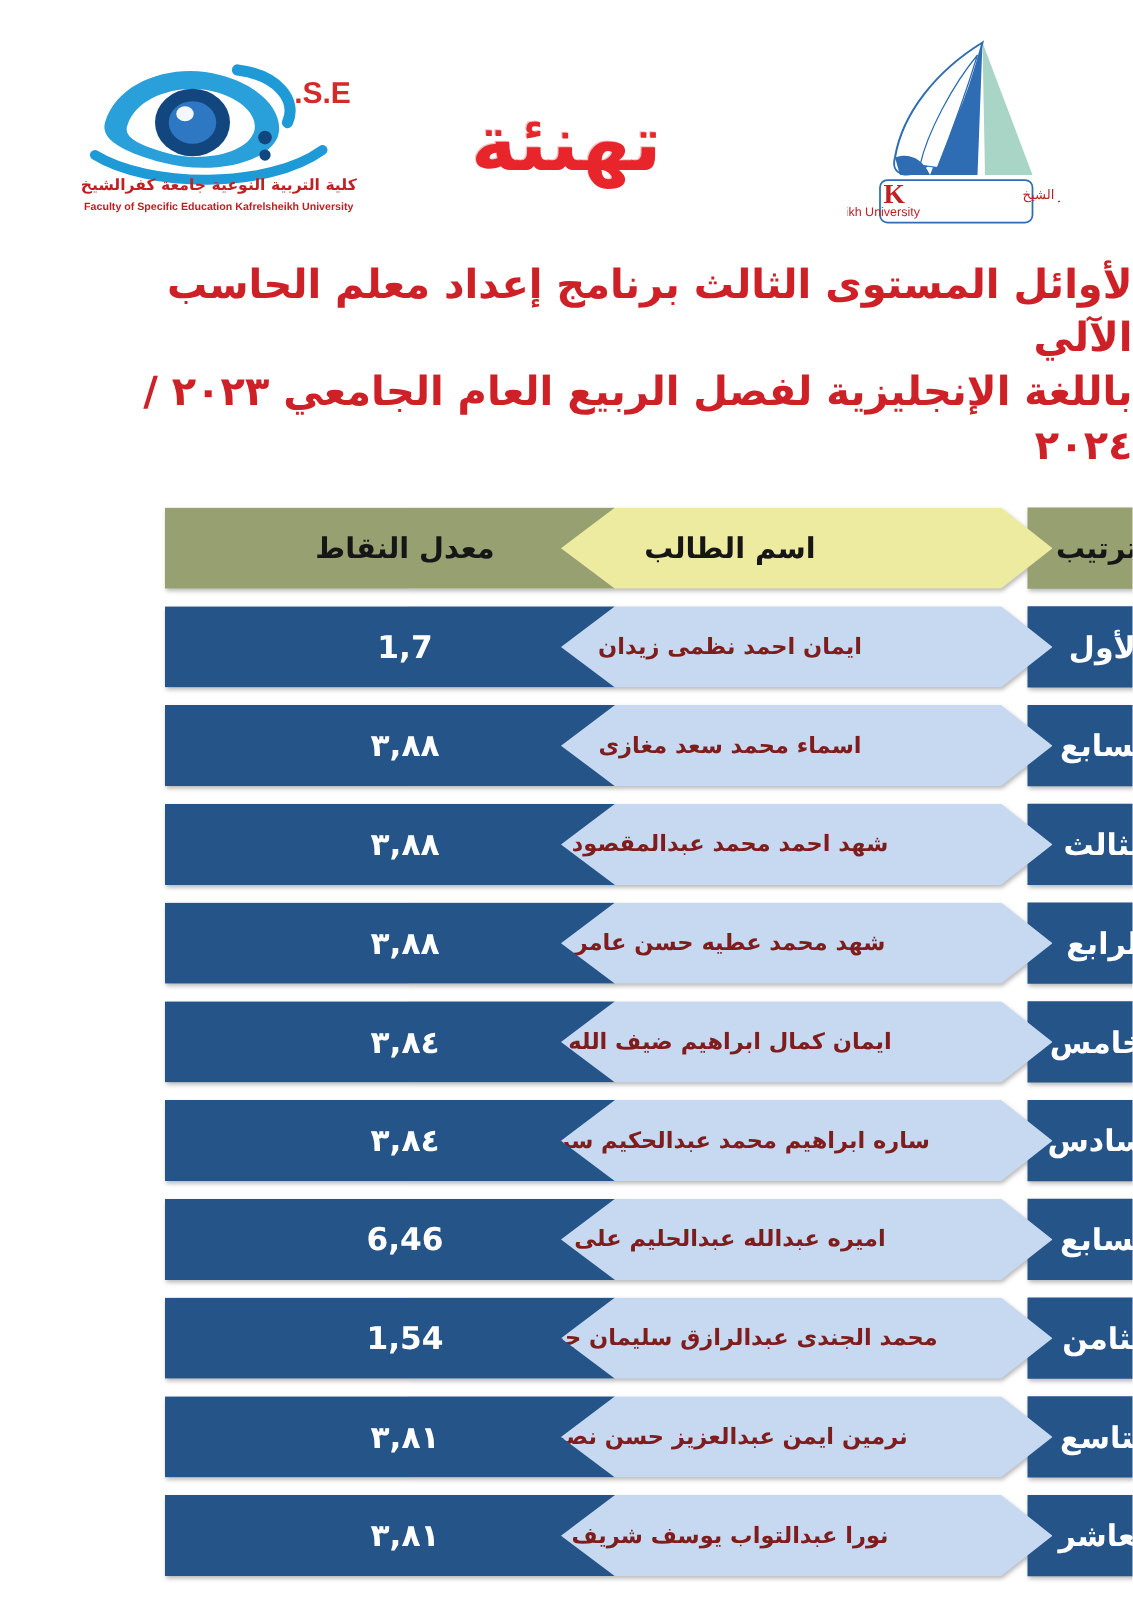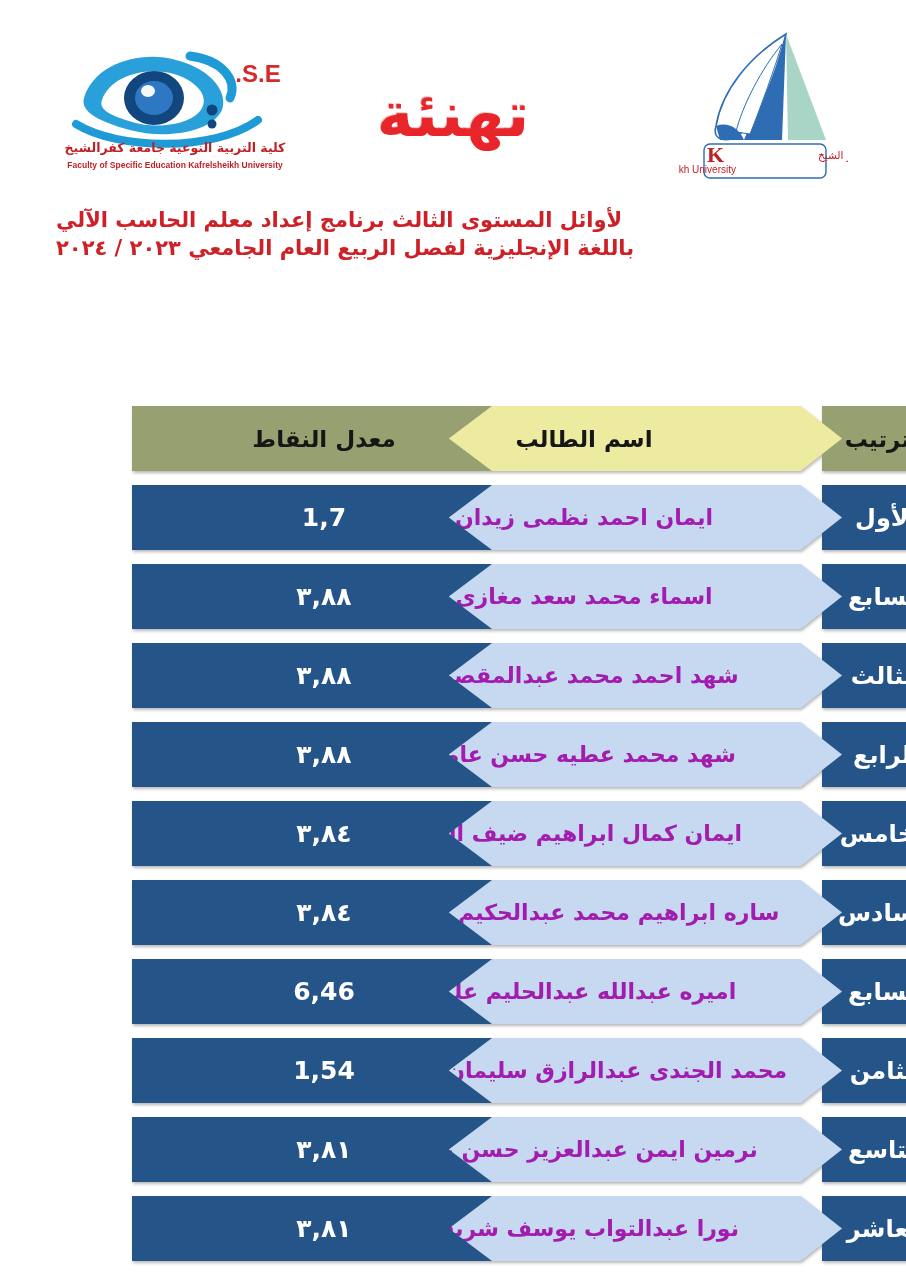--- a/index.html
+++ b/index.html
@@ -71,23 +71,23 @@
     font-size: 44px;
     font-weight: 700;
     color: #2B5B92;
     line-height: 1.15;
     text-shadow: 1.5px 1.5px 0 rgba(255,255,255,.9), -0.5px -0.5px 0 rgba(20,60,110,.35);
   }
 
   .subtitle-red {
     margin: 10px auto 0;
     width: 850px;
-    text-align: left;
-    font-family: "DejaVu Sans", sans-serif;
-    font-size: 21px;
+    text-align: right;
+    font-family: "DejaVu Sans", sans-serif;
+    font-size: 32px;
     font-weight: 700;
     color: #CE2027;
     line-height: 1.34;
     text-shadow: 1px 1px 0 rgba(255,255,255,.7);
   }
 
   
   .table {
     position: absolute;
     left: 44px;
@@ -124,22 +124,22 @@
     position: absolute;
     right: 108px;
     top: 0;
     width: 516px;
     height: 65px;
     display: flex;
     align-items: center;
     justify-content: center;
     font-family: "DejaVu Sans", sans-serif;
     font-weight: 700;
-    font-size: 22px;
-    color: #a21caf;
+    font-size: 18px;
+    color: #7f1d1d;
     clip-path: polygon(0 0, 92% 0, 100% 50%, 92% 100%, 0 100%, 8% 50%);
   }
 
   
   .cell-points {
     position: absolute;
     left: 0;
     top: 0;
     width: 360px;
     height: 65px;

